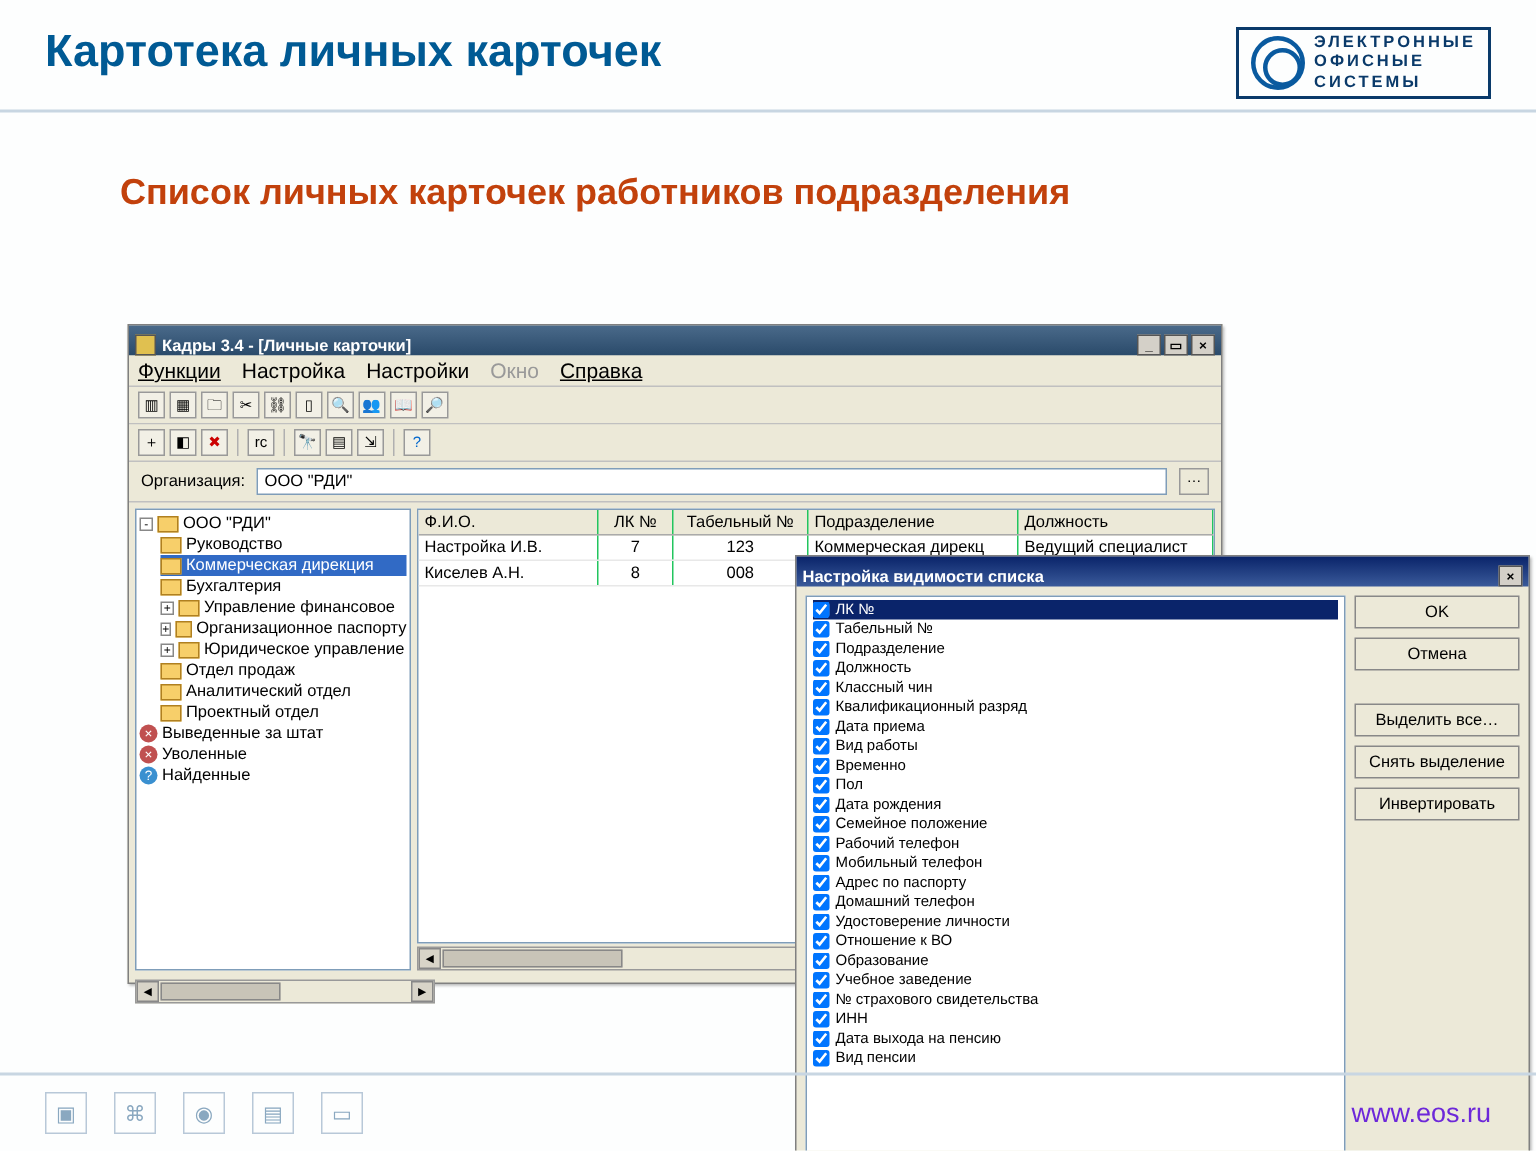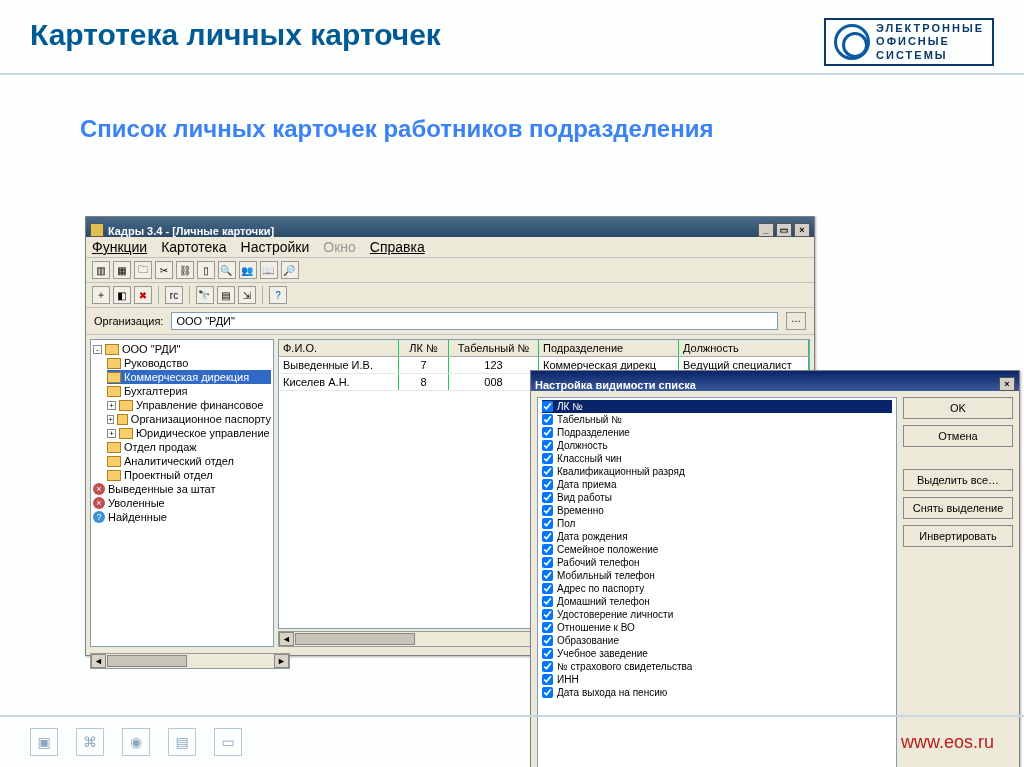--- a/index.html
+++ b/index.html
@@ -40,21 +40,21 @@
   .logo-swirl::after {
     content:""; position:absolute; width:20px;height:20px;border:3px solid #0a5a9f;border-radius:50%;
     top:5px;left:5px;
   }
   .logo-text { font-size: 11px; font-weight: bold; color:#0a3a6a; letter-spacing:2px; line-height:1.2;}
   
   .slide-sub {
     padding: 40px 80px 10px 80px;
     font-size: 24px;
     font-weight: bold;
-    color: #3b82f6;
+    color: #c2410c;
   }
   
   .win {
     position: absolute;
     background: #ece9d8;
     border: 1px solid #808080;
     box-shadow: 1px 1px 2px rgba(0,0,0,.3);
     font-size: 11px;
   }
   .main-win { left: 85px; top: 216px; width: 730px; height: 440px; }
@@ -150,21 +150,21 @@
   
   .footer {
     position:absolute;bottom:0;left:0;right:0;height:52px;
     border-top:2px solid #c8d6e2;display:flex;align-items:center;
     padding:0 30px;
   }
   .foot-icon {
     width:28px;height:28px;border:1px solid #b8c8d8;margin-right:18px;
     display:flex;align-items:center;justify-content:center;color:#8aa8c0;font-size:14px;
   }
-  .foot-url { margin-left:auto;color:#b91c1c;font-size:18px;}
+  .foot-url { margin-left:auto;color:#6d28d9;font-size:18px;}
 </style>
 </head>
 <body>
 
 <div class="slide-header">
   <div class="slide-title">Картотека личных карточек</div>
   <div class="logo-box">
     <div class="logo-swirl"></div>
     <div class="logo-text">
       <div>ЭЛЕКТРОННЫЕ</div>
@@ -180,21 +180,21 @@
   <div class="titlebar">
     <span class="tb-icon"></span>
     <span>Кадры 3.4 - [Личные карточки]</span>
     <span class="spacer"></span>
     <span class="tb-btn">_</span>
     <span class="tb-btn">▭</span>
     <span class="tb-btn">×</span>
   </div>
   <div class="menubar">
     <span><u>Функции</u></span>
-    <span>Картотека</span>
+    <span>Настройка</span>
     <span>Настройки</span>
     <span class="disabled">Окно</span>
     <span><u>Справка</u></span>
   </div>
   <div class="toolbar">
     <span class="tbtn">▥</span>
     <span class="tbtn">▦</span>
     <span class="tbtn">🗀</span>
     <span class="tbtn">✂</span>
     <span class="tbtn">⛓</span>
@@ -284,21 +284,21 @@
     <div class="grid-pane">
       <div class="grid">
         <div class="ghead">
           <div class="c-fio">Ф.И.О.</div>
           <div class="c-lk">ЛК №</div>
           <div class="c-tab">Табельный №</div>
           <div class="c-dep">Подразделение</div>
           <div class="c-pos">Должность</div>
         </div>
         <div class="grow">
-          <div class="c-fio">Выведенные И.В.</div>
+          <div class="c-fio">Настройка И.В.</div>
           <div class="c-lk">7</div>
           <div class="c-tab">123</div>
           <div class="c-dep">Коммерческая дирекц</div>
           <div class="c-pos">Ведущий специалист</div>
         </div>
         <div class="grow">
           <div class="c-fio">Киселев А.Н.</div>
           <div class="c-lk">8</div>
           <div class="c-tab">008</div>
           <div class="c-dep"></div>
@@ -413,20 +413,24 @@
           <input type="checkbox" checked="" style="">
           <span>№ страхового свидетельства</span>
         </div>
         <div class="chk-item">
           <input type="checkbox" checked="" style="">
           <span>ИНН</span>
         </div>
         <div class="chk-item">
           <input type="checkbox" checked="" style="">
           <span>Дата выхода на пенсию</span>
+        </div>
+        <div class="chk-item">
+          <input type="checkbox" checked="" style="">
+          <span>Вид пенсии</span>
         </div>
       </div>
     <div class="btn-pane">
       <button class="wbtn">OK</button>
       <button class="wbtn">Отмена</button>
       <div style="height:10px"></div>
       <button class="wbtn">Выделить все…</button>
       <button class="wbtn">Снять выделение</button>
       <button class="wbtn">Инвертировать</button>
     </div>

